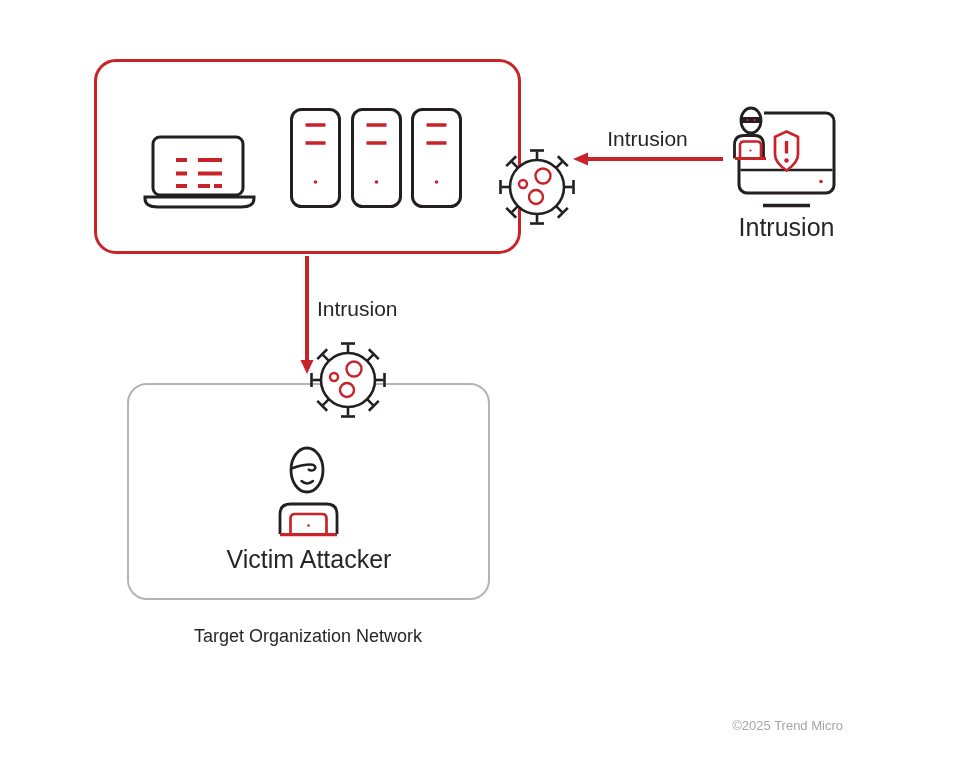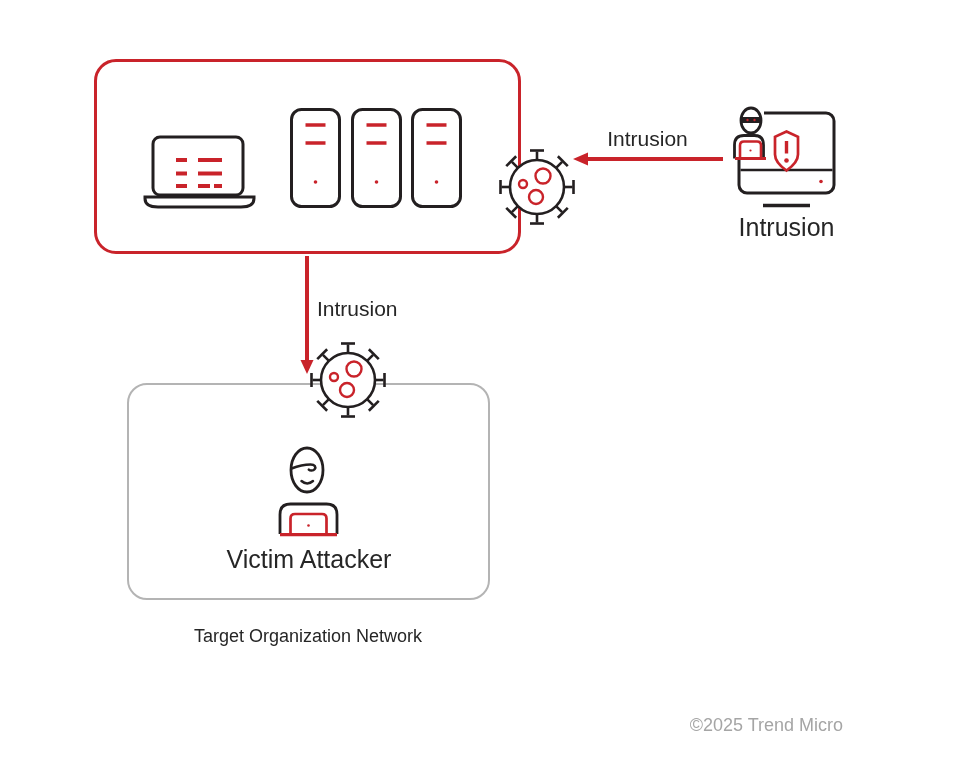--- a/index.html
+++ b/index.html
@@ -18,21 +18,21 @@
   .org-box{left:94px;top:59px;width:427px;height:195px;
     border:3.5px solid var(--red);border-radius:22px;background:transparent;}
   .network-box{left:127px;top:383px;width:363px;height:217px;
     border:2.5px solid var(--box-gray);border-radius:20px;background:transparent;}
   .lbl{white-space:nowrap;}
   .lbl-intrusion{font-size:21px;line-height:23px;}
   .lbl-center{text-align:center;}
   .lbl-attacker{font-size:25px;line-height:28px;}
   .lbl-victim{font-size:25px;line-height:28px;}
   .lbl-network{font-size:18px;line-height:30px;}
-  .copyright{font-size:18px;line-height:19px;color:var(--muted);}
+  .copyright{font-size:13px;line-height:19px;color:var(--muted);}
   
   .sd{stroke:var(--dark);}
   .sr{stroke:var(--red);}
   .fn{fill:none;}
   .fw{fill:#fff;}
   .frd{fill:var(--red);stroke:none;}
   svg{display:block;overflow:visible;}
 </style>
 </head>
 <body>

